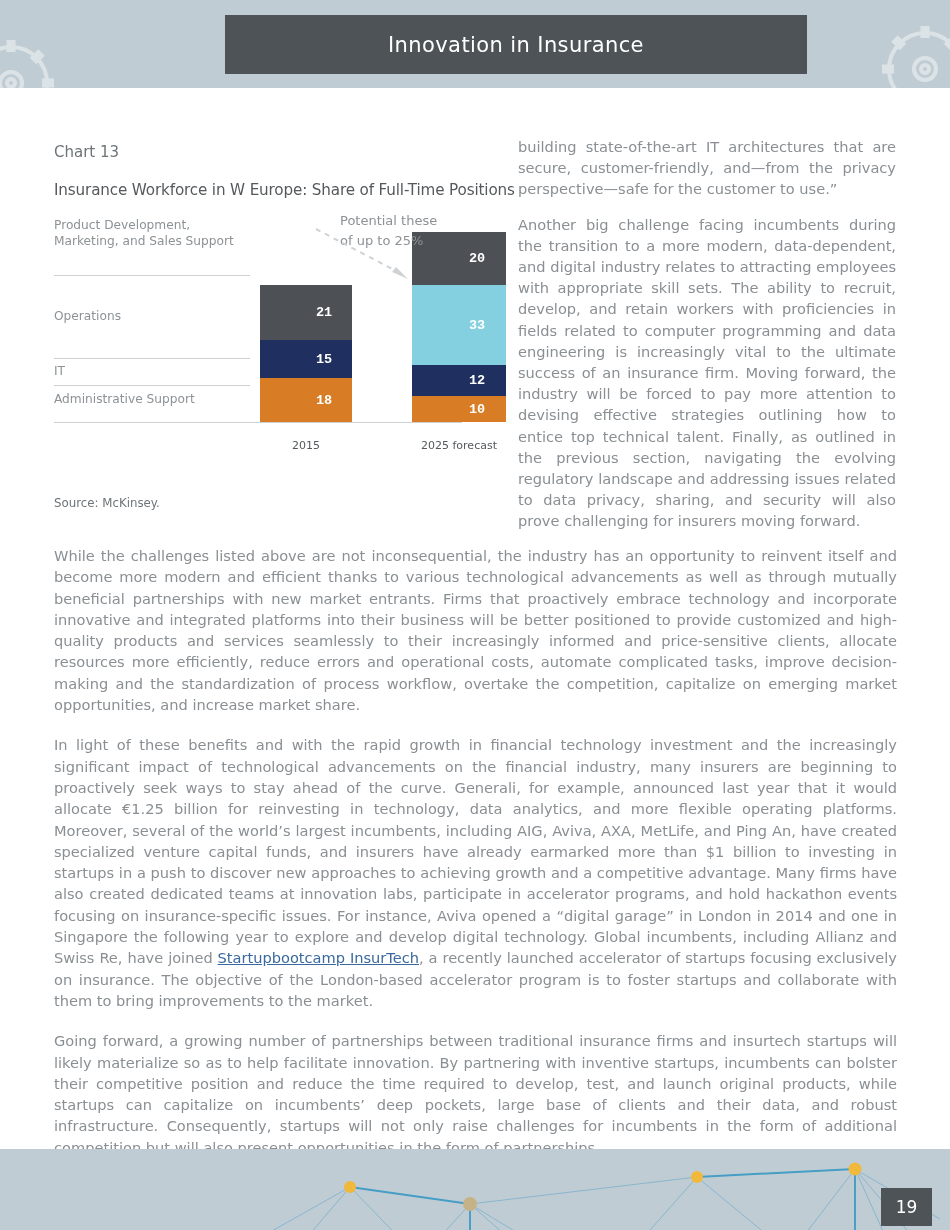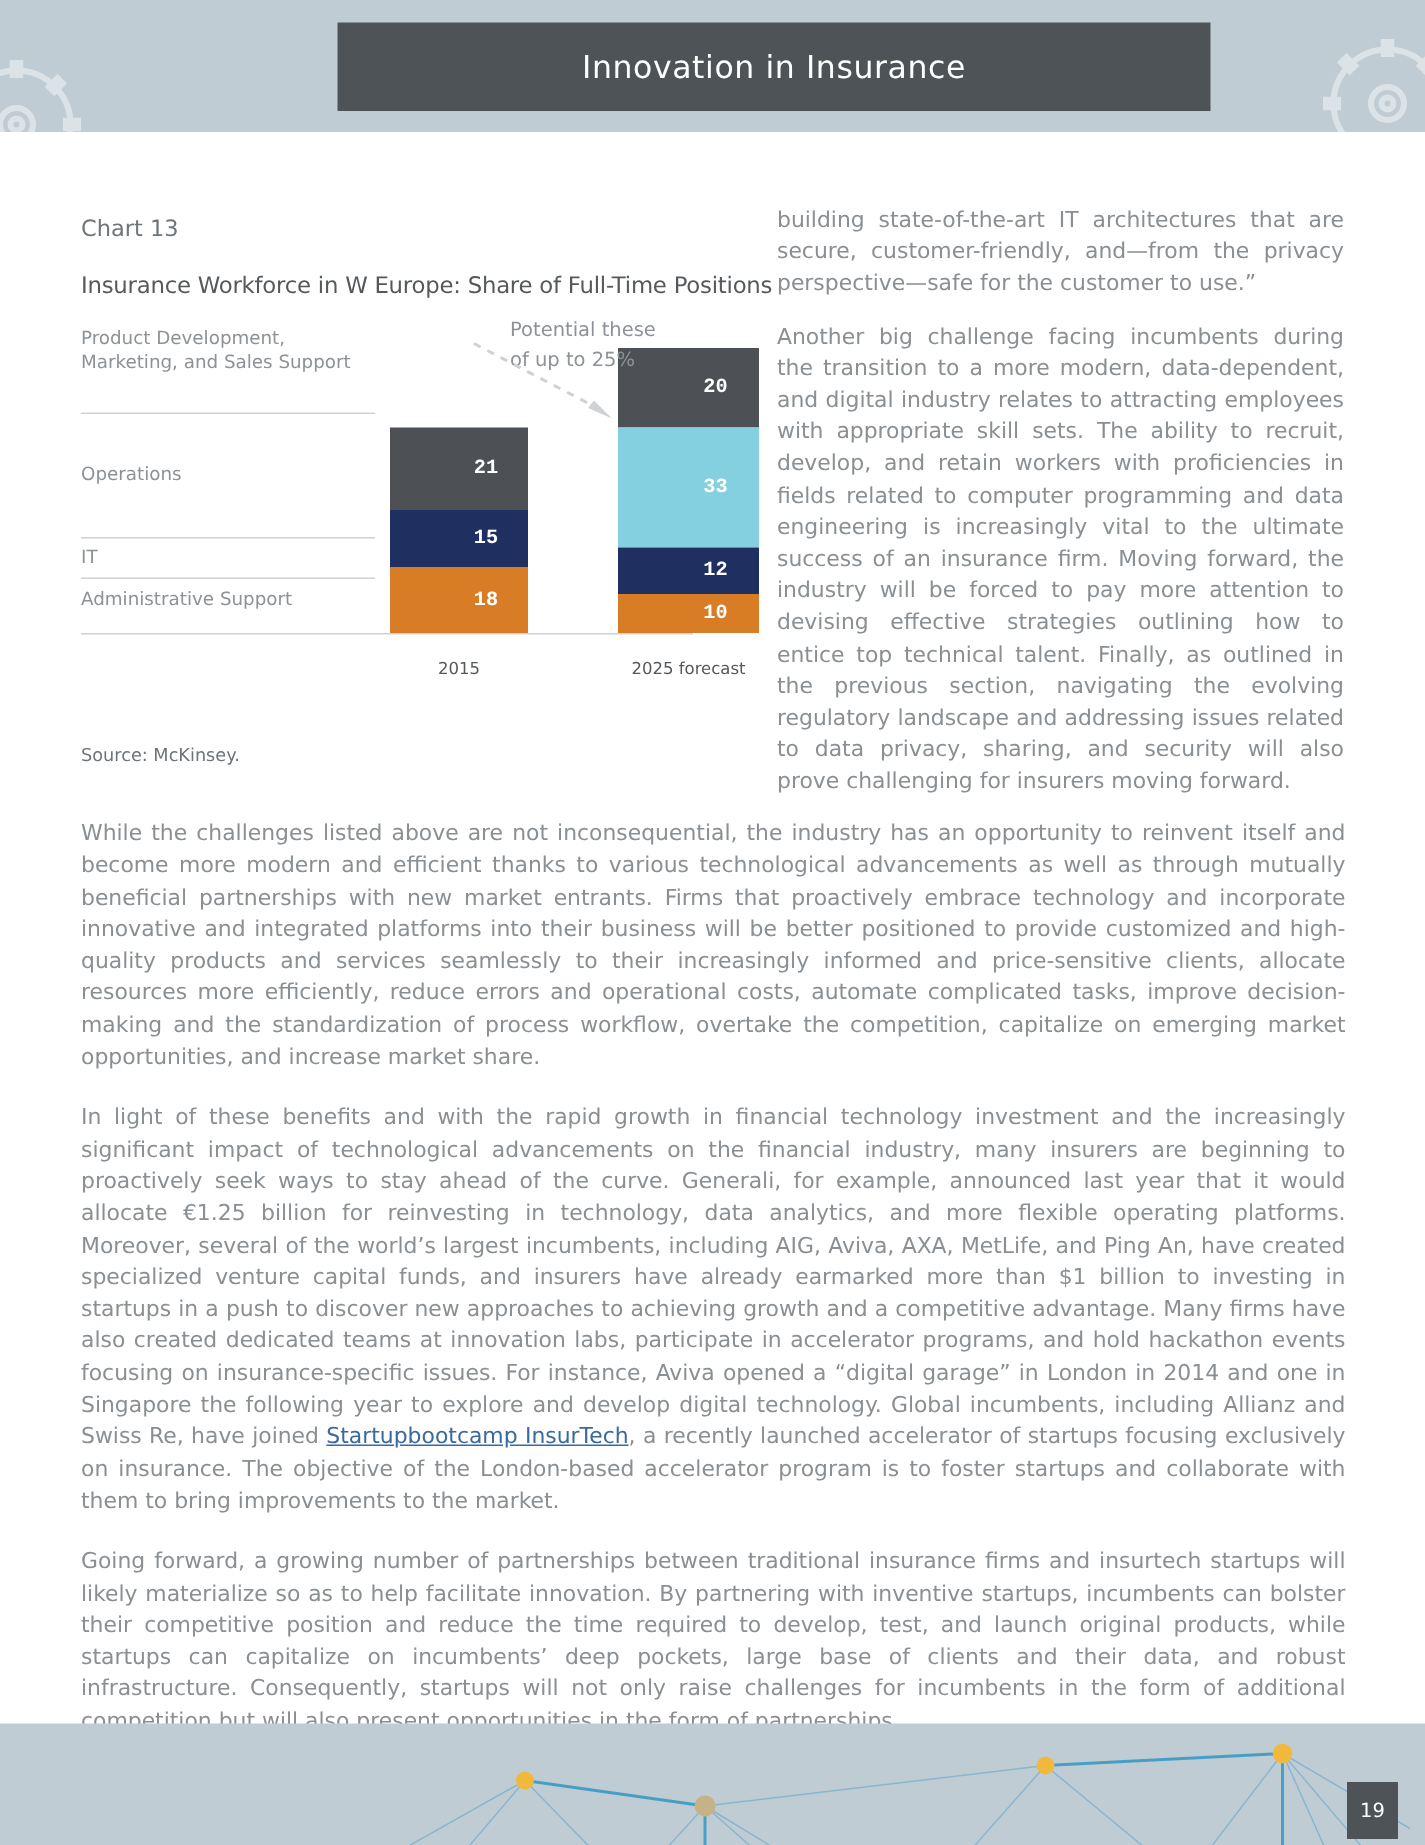--- a/index.html
+++ b/index.html
@@ -198,25 +198,25 @@
   .footer-band {
     position: absolute;
     left: 0; top: 1149px;
     width: 950px; height: 81px;
     background: #c0ccd3;
     overflow: hidden;
   }
   .page-badge {
     position: absolute;
     right: 18px; top: 39px;
-    width: 34px; height: 38px;
+    width: 51px; height: 38px;
     background: #4d5356;
     display: flex; align-items: center; justify-content: center;
     color: #ffffff;
-    font-size: 13px;
+    font-size: 17px;
     font-family: "DejaVu Sans", sans-serif;
   }
 </style>
 </head>
 <body>
 
 <div class="header-band">
   <svg class="gear gear-left" width="110" height="110" viewBox="0 0 110 110">
     <g fill="none" stroke="#ffffff" stroke-width="4">
       <circle cx="55" cy="55" r="36"></circle>

